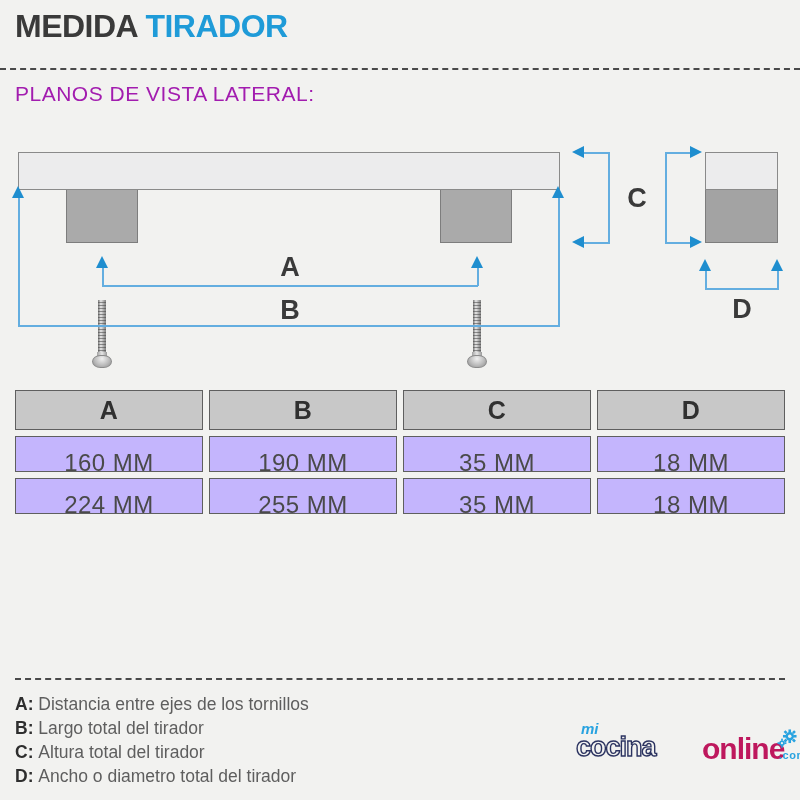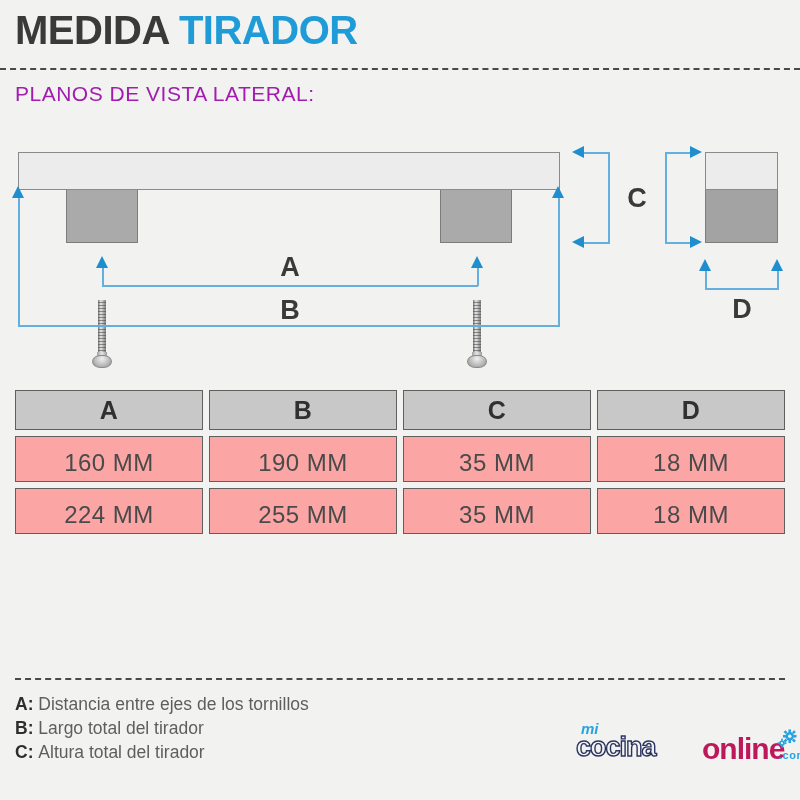--- a/index.html
+++ b/index.html
@@ -7,21 +7,21 @@
   body {
     background:#f2f2f0;
     font-family:"Liberation Sans", sans-serif;
     position:relative;
     overflow:hidden;
   }
 
   
   #header-title {
     position:absolute; left:15px; top:8px;
-    font-size:40px; font-weight:bold; letter-spacing:-0.5px;
+    font-size:32px; font-weight:bold; letter-spacing:-0.5px;
     white-space:nowrap;
   }
   #header-title .t-dark { color:#3a3a3a; }
   #header-title .t-blue { color:#1f9bd8; }
 
   #header-divider {
     position:absolute; left:0px; top:68px; width:800px; height:0;
     border-top:2px dashed #4a4a4a;
   }
 
@@ -111,21 +111,21 @@
   #table { position:absolute; left:15px; top:390px; width:770px; }
   .t-row { display:flex; gap:6px; margin-bottom:6px; }
   .t-cell {
     flex:1; text-align:center; border:1.5px solid #5f5f5f;
     font-size:24px; color:#4a4a4a; letter-spacing:0.5px;
   }
   .t-head {
     background:#c8c8c8; color:#303030; font-weight:bold;
     height:40px; line-height:38px; font-size:25px;
   }
-  .t-data { background:#fca5a5; height:46px; line-height:51px; font-weight:300; }
+  .t-data { background:#c4b5fd; height:36px; line-height:51px; font-weight:300; }
 
   
   #footer-divider {
     position:absolute; left:15px; top:678px; width:770px; height:0;
     border-top:2px dashed #4a4a4a;
   }
   #legend { position:absolute; left:15px; top:692px; }
   .legend-row { font-size:17.5px; line-height:24px; white-space:nowrap; }
   .legend-key { font-weight:bold; color:#2e2e2e; }
   .legend-val { color:#5e5e5e; font-weight:300; }
@@ -247,20 +247,24 @@
     <span class="legend-key">A:</span>
     <span class="legend-val">Distancia entre ejes de los tornillos</span>
   </div>
   <div class="legend-row">
     <span class="legend-key">B:</span>
     <span class="legend-val">Largo total del tirador</span>
   </div>
   <div class="legend-row">
     <span class="legend-key">C:</span>
     <span class="legend-val">Altura total del tirador</span>
+  </div>
+  <div class="legend-row">
+    <span class="legend-key">D:</span>
+    <span class="legend-val">Ancho o diametro total del tirador</span>
   </div>
 </div>
 
 <div id="logo">
   <span id="logo-mi">mi</span>
   <span id="logo-cocina">cocina</span>
   <span id="logo-online">online</span>
   <span id="logo-gear">
     <svg width="22" height="22" viewBox="0 0 24 24" aria-hidden="true">
       <g fill="#29a3e0">

